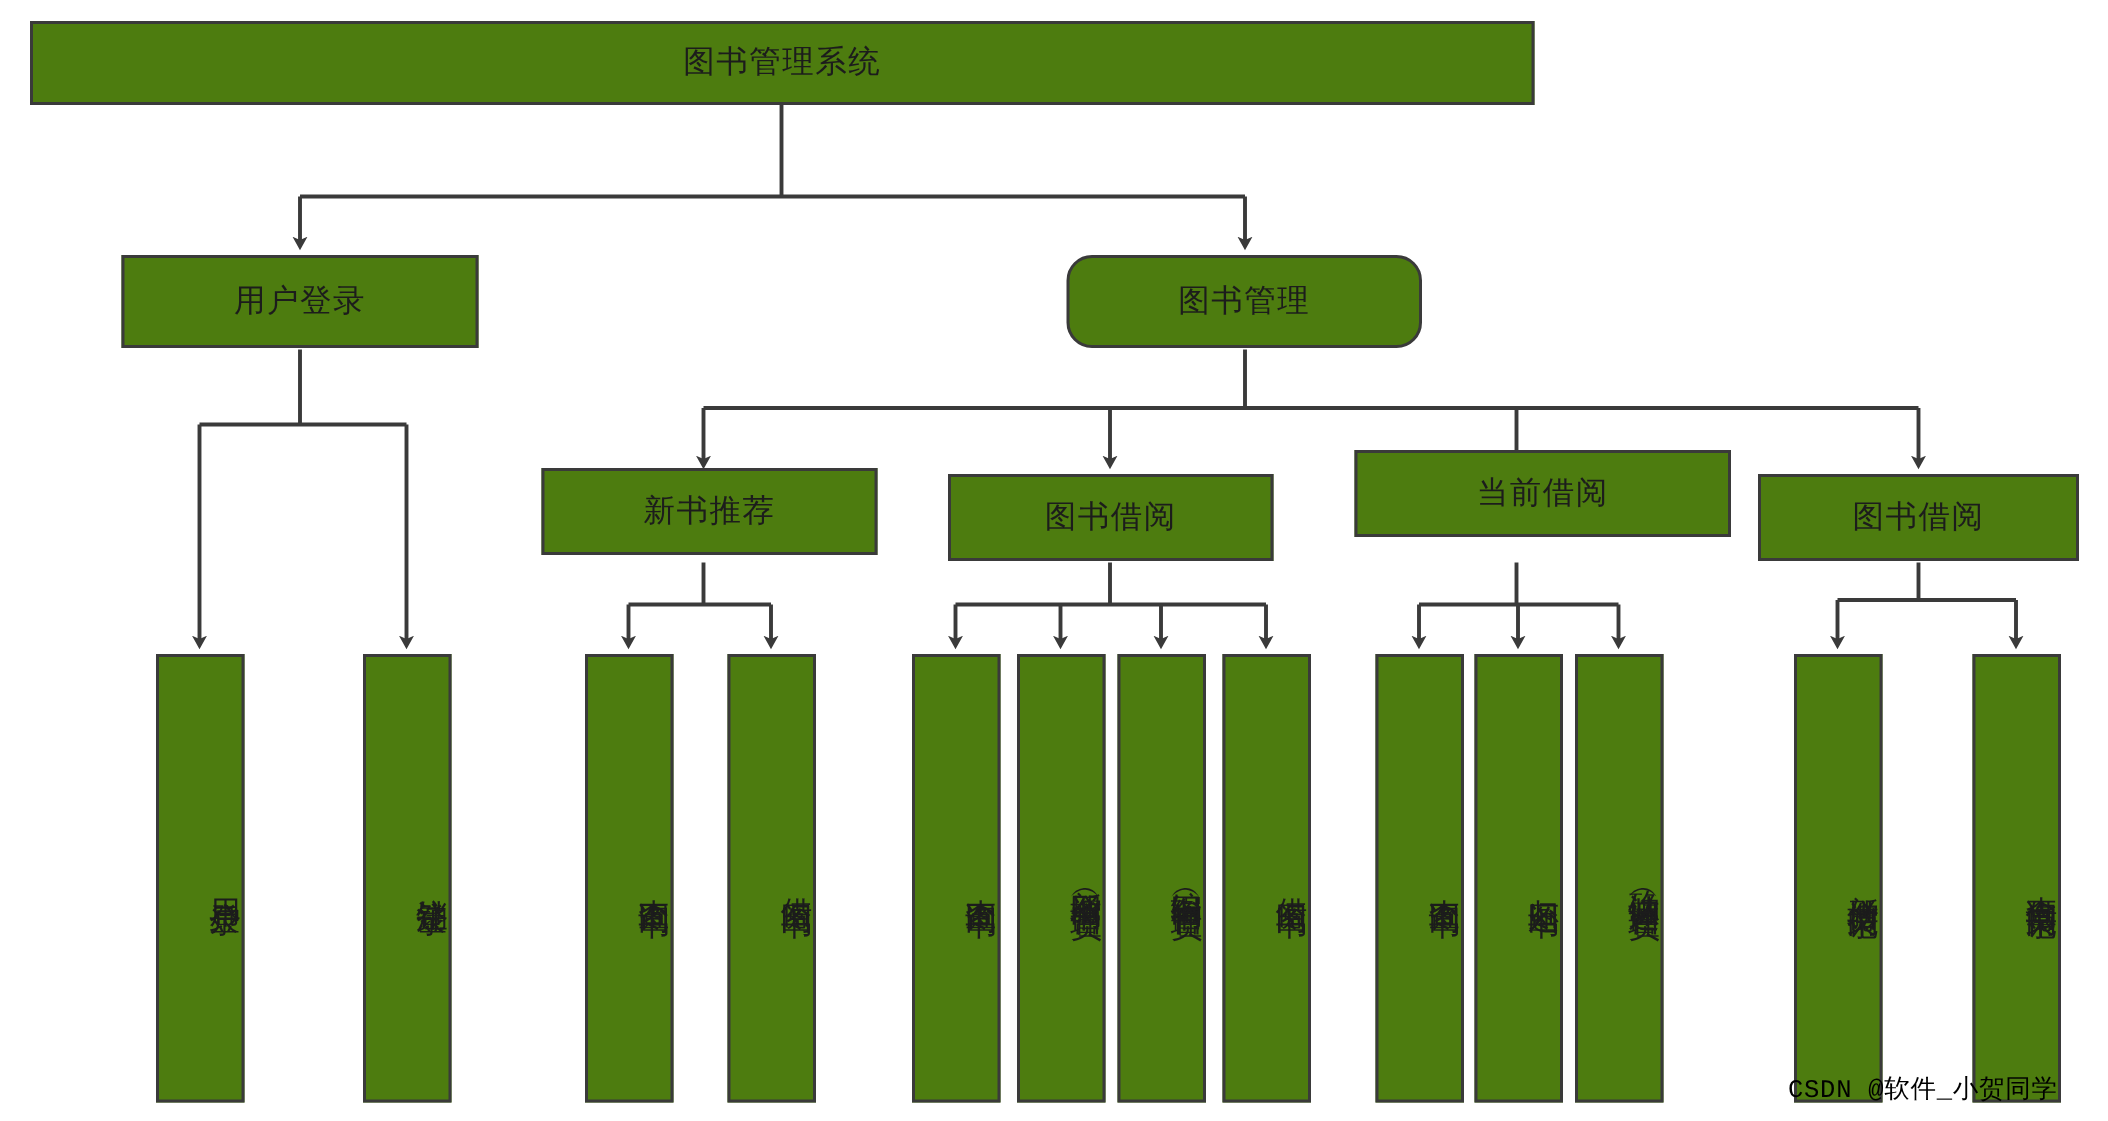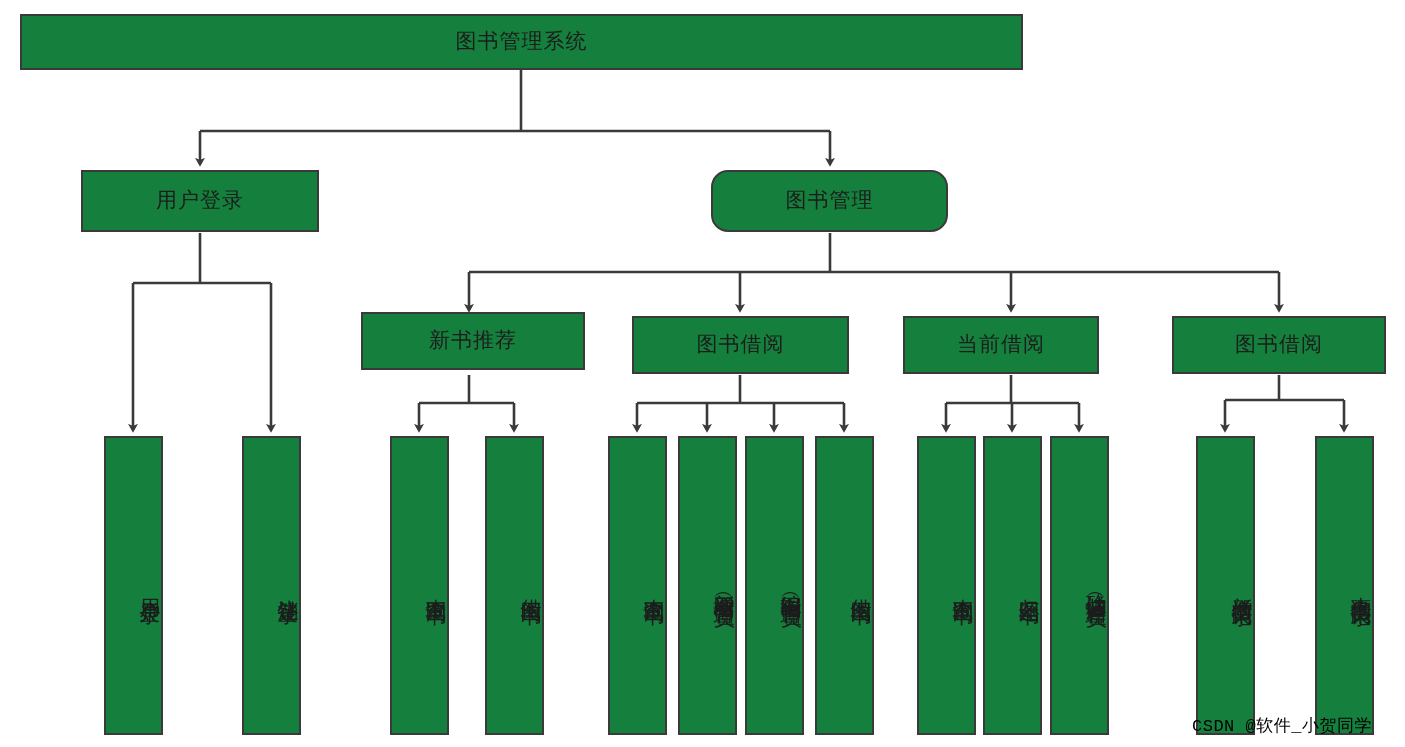--- a/index.html
+++ b/index.html
@@ -19,21 +19,21 @@
     position: absolute;
     left: 0;
     top: 0;
     width: 1405px;
     height: 747px;
   }
   .node {
     position: absolute;
     box-sizing: border-box;
     border: 2px solid #3a3a3a;
-    background: #15803d;
+    background: #4d7c0f;
     display: flex;
     align-items: center;
     justify-content: center;
     color: #1c1c1c;
   }
   .node.horiz {
     font-size: 21px;
     letter-spacing: 1px;
     line-height: 1.1;
   }
@@ -130,21 +130,21 @@
   <div class="node horiz" style="left:711px; top:170px; width:237px; height:62px;border-radius:17px;">
     <span>图书管理</span>
   </div>
 
   <div class="node horiz" style="left:361px; top:312px; width:224px; height:58px;">
     <span>新书推荐</span>
   </div>
   <div class="node horiz" style="left:632px; top:316px; width:217px; height:58px;font-family:Liberation Serif, serif;">
     <span>图书借阅</span>
   </div>
-  <div class="node horiz" style="left:903px; top:316px; width:196px; height:58px;">
+  <div class="node horiz" style="left:903px; top:300px; width:251px; height:58px;">
     <span>当前借阅</span>
   </div>
   <div class="node horiz" style="left:1172px; top:316px; width:214px; height:58px;">
     <span>图书借阅</span>
   </div>
 
   <div class="node vert" style="left:104px; top:436px; width:59px; height:299px;">
     <span class="vtext">用户登录</span>
   </div>
   <div class="node vert" style="left:242px; top:436px; width:59px; height:299px;">

